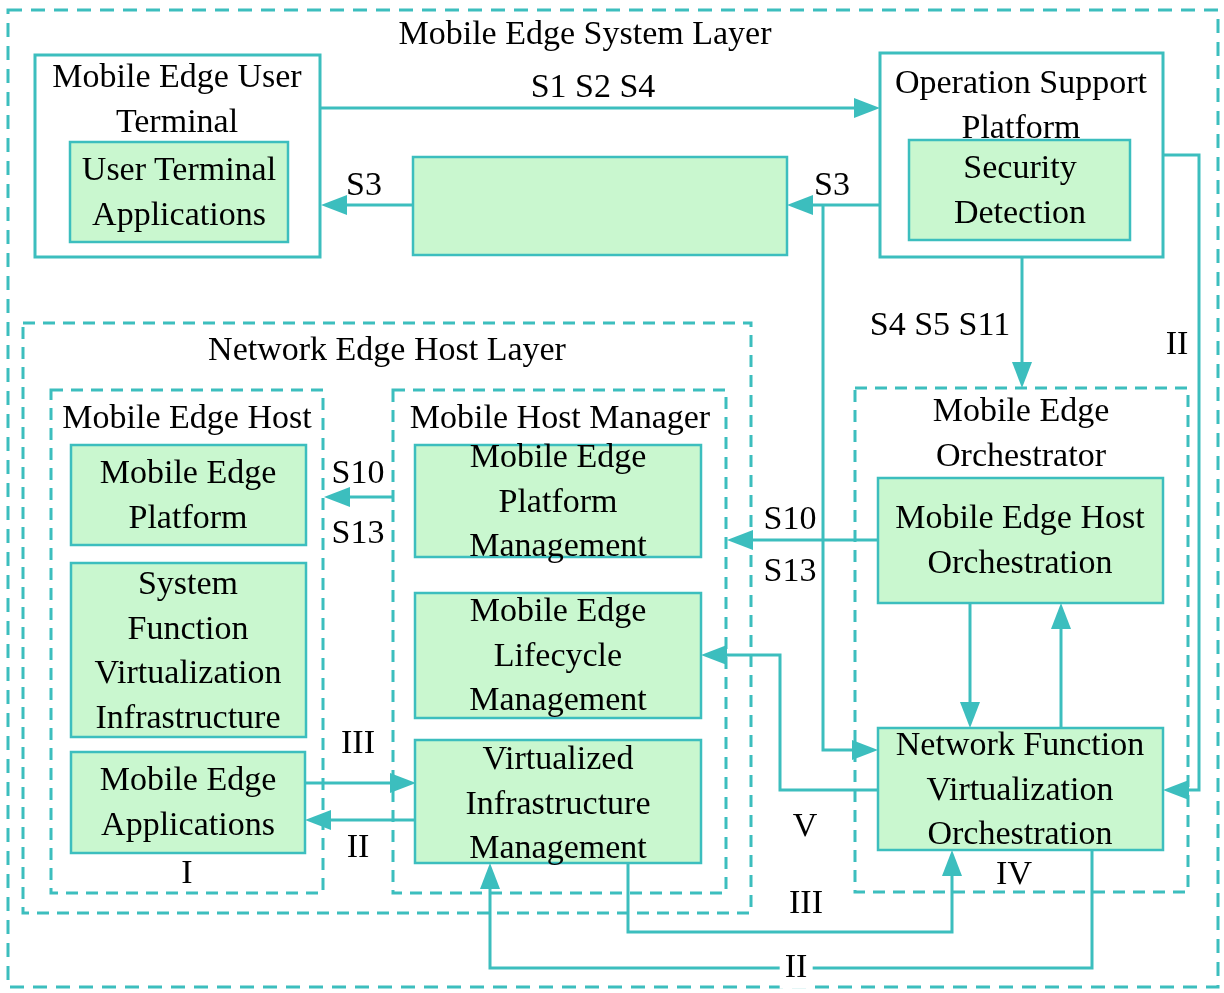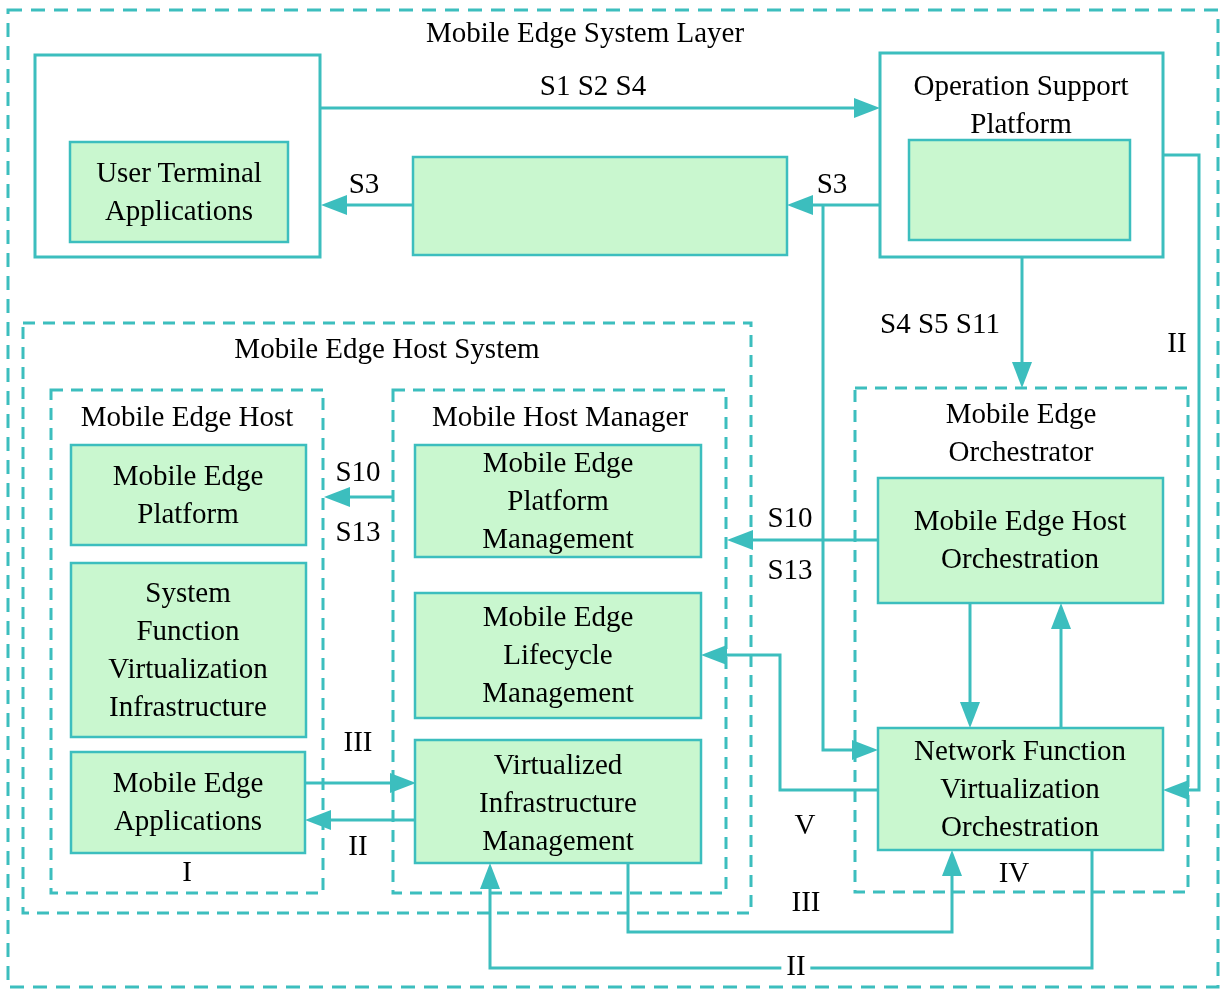--- a/index.html
+++ b/index.html
@@ -16,21 +16,21 @@
   }
   #wires{position:absolute;left:0;top:0;}
   .dashed-box{fill:none;stroke:var(--line-teal);stroke-width:3;stroke-dasharray:14 9;}
   .dashed-box.inner{stroke-dasharray:12 8;}
   .solid-box{fill:var(--background);stroke:var(--line-teal);stroke-width:3;}
   .green-box{fill:var(--box-green);stroke:var(--line-teal);stroke-width:2.5;}
   .wire{fill:none;stroke:var(--line-teal);stroke-width:3;}
   .arrow{fill:var(--line-teal);stroke:none;}
   .lbl{
     position:absolute;transform:translate(-50%,-50%);
-    font-size:29px;line-height:1.31;text-align:center;white-space:pre-line;
+    font-size:34px;line-height:1.31;text-align:center;white-space:pre-line;
   }
   .lbl.onled{background:var(--background);padding:0 5px;}
 </style>
 </head>
 <body>
 
 <div id="stage">
 
   <svg id="wires" width="1224" height="993" viewBox="0 0 1224 993">
 
@@ -82,30 +82,34 @@
     <polygon class="arrow" points="970,728 960,702 980,702"></polygon>
     <polygon class="arrow" points="1061,603 1051,629 1071,629"></polygon>
     <polygon class="arrow" points="701,655 727,645 727,665"></polygon>
     <polygon class="arrow" points="416,783 390,773 390,793"></polygon>
     <polygon class="arrow" points="305,820 331,810 331,830"></polygon>
     <polygon class="arrow" points="952,850 942,876 962,876"></polygon>
     <polygon class="arrow" points="490,863 480,889 500,889"></polygon>
   </svg>
 
   <div class="lbl" style="left:585px;top:33px;width:500px">Mobile Edge System Layer</div>
-  <div class="lbl" style="left:387px;top:349px;width:420px">Mobile Edge Host System</div>
+  <div class="lbl" style="left:387px;top:349px;width:420px">Network Edge Host Layer</div>
   <div class="lbl" style="left:187px;top:417px;width:270px">Mobile Edge Host</div>
   <div class="lbl" style="left:560px;top:417px;width:330px">Mobile Host Manager</div>
   <div class="lbl" style="left:1021px;top:433px;width:300px">Mobile Edge
 Orchestrator</div>
+  <div class="lbl" style="left:177px;top:99px;width:270px">Mobile Edge User
+Terminal</div>
   <div class="lbl" style="left:1021px;top:105px;width:270px">Operation Support
 Platform</div>
 
   <div class="lbl" style="left:179px;top:192px;width:210px">User Terminal
 Applications</div>
+  <div class="lbl" style="left:1020px;top:190px;width:210px">Security
+Detection</div>
   <div class="lbl" style="left:188px;top:495px;width:225px">Mobile Edge
 Platform</div>
   <div class="lbl" style="left:188px;top:650px;width:225px">System
 Function
 Virtualization
 Infrastructure</div>
   <div class="lbl" style="left:188px;top:802px;width:225px">Mobile Edge
 Applications</div>
   <div class="lbl" style="left:558px;top:501px;width:276px">Mobile Edge
 Platform

